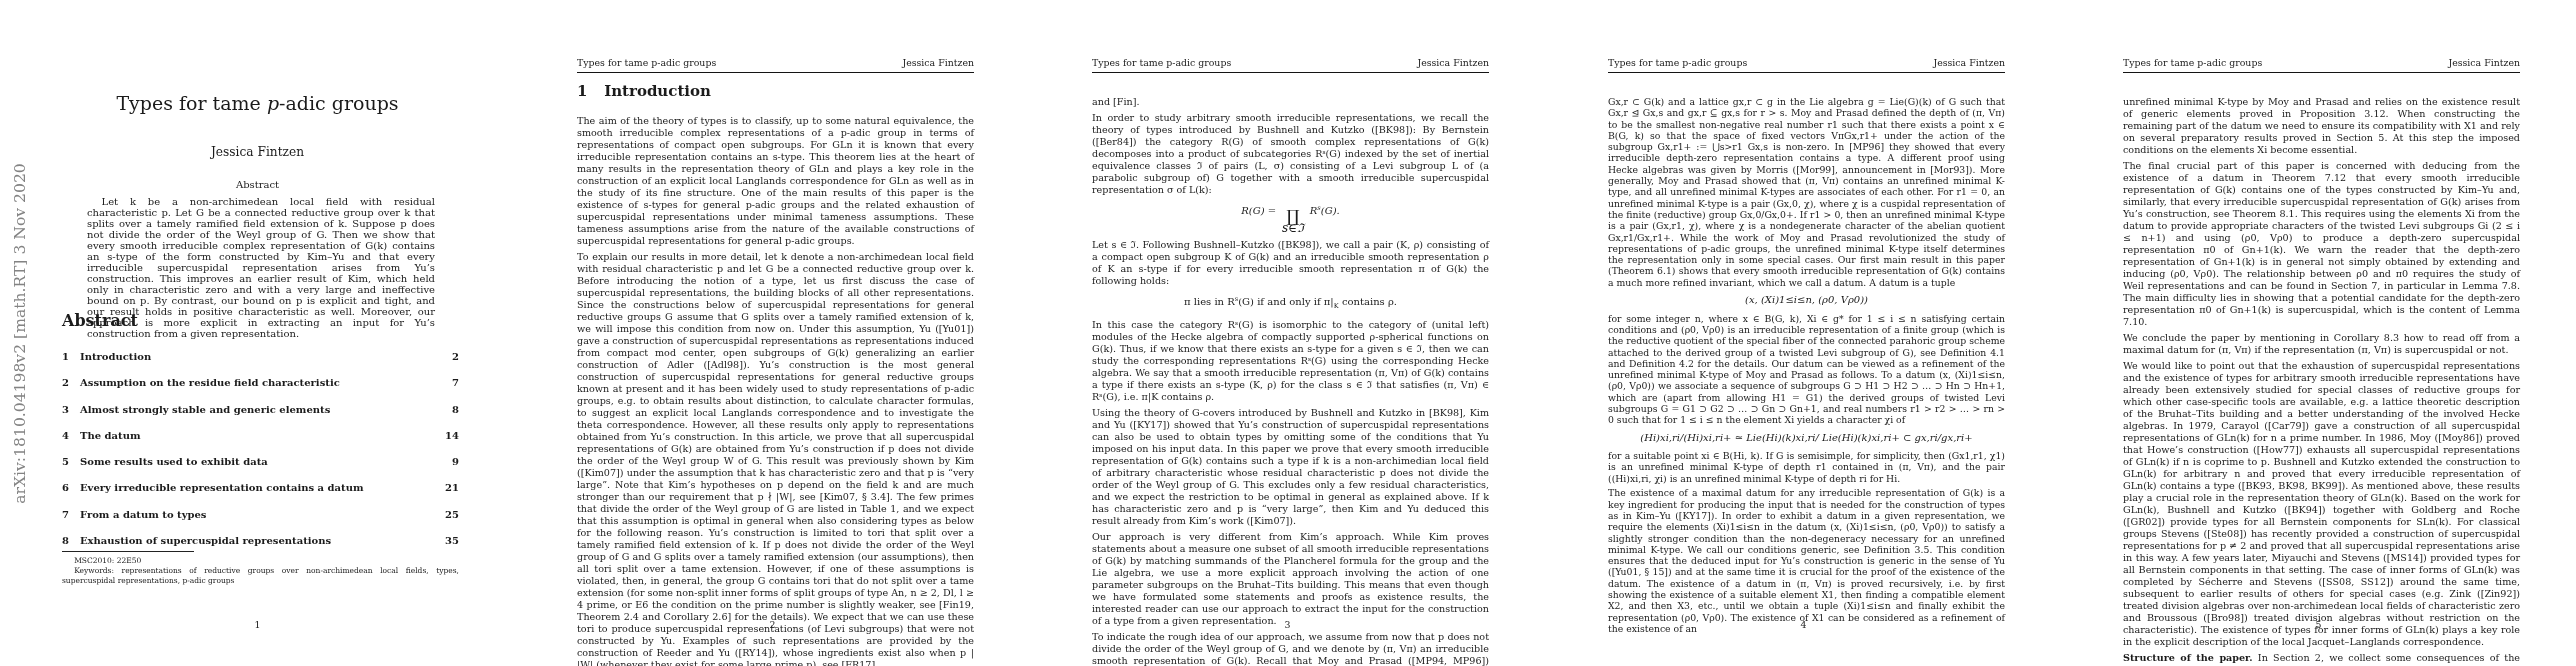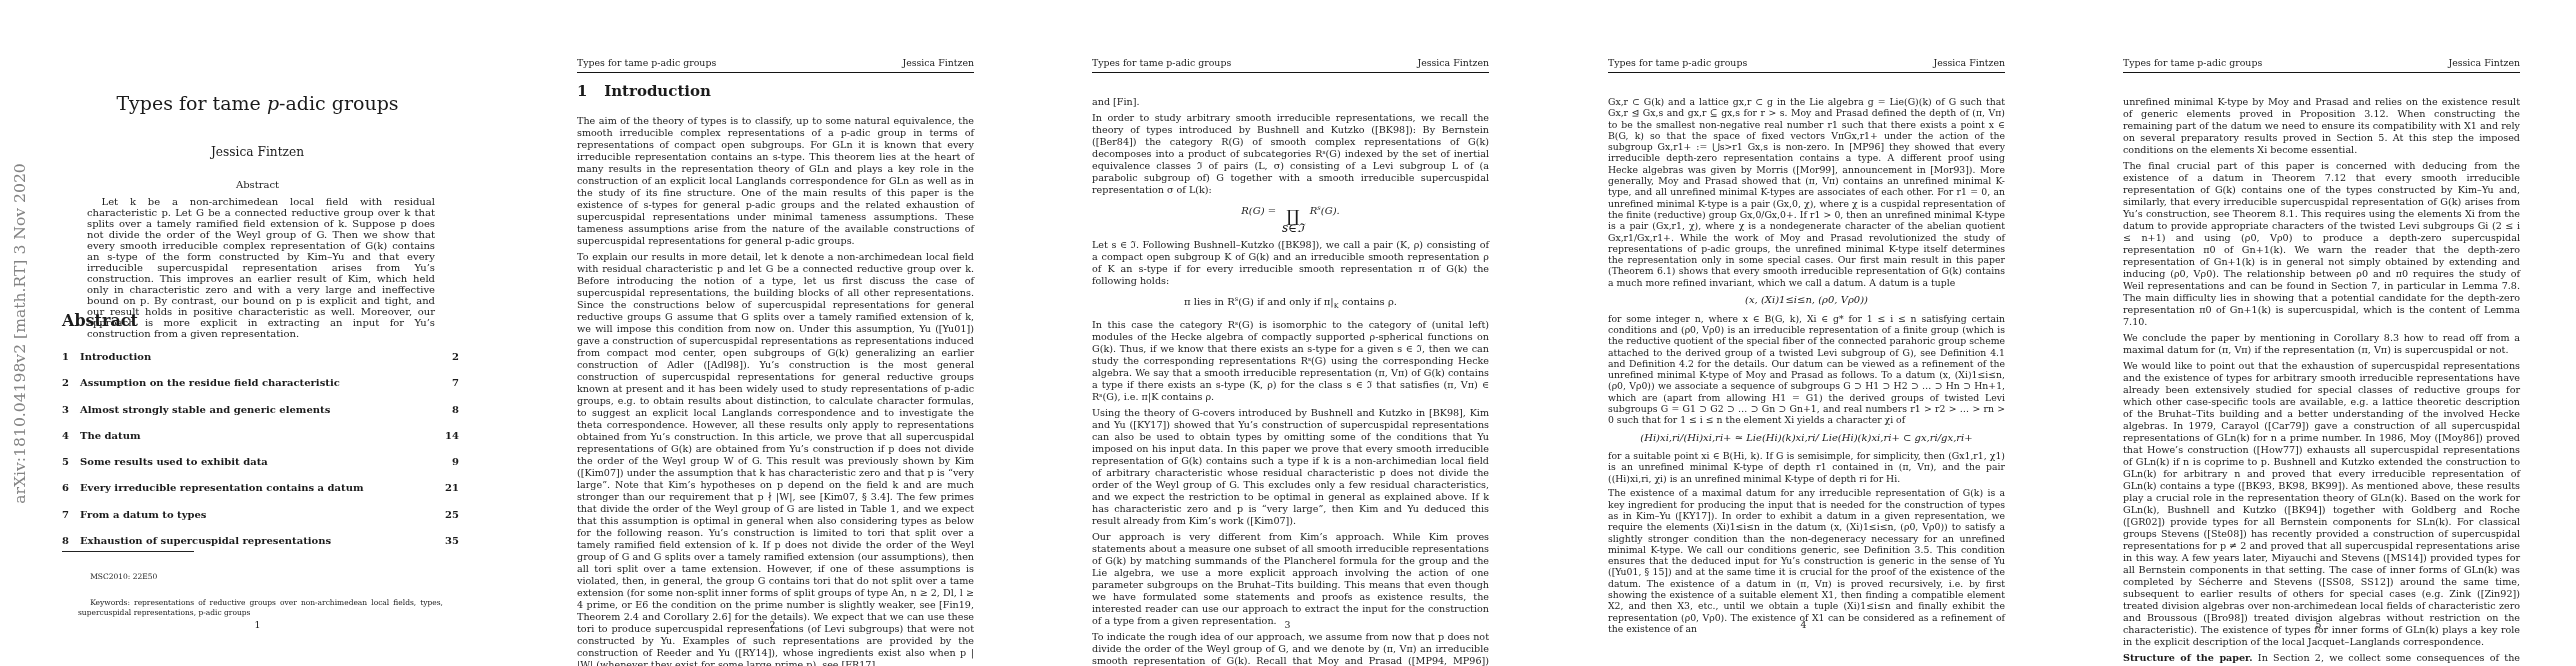--- a/index.html
+++ b/index.html
@@ -24,21 +24,21 @@
     position:absolute;top:196px;left:87px;width:348px;
     font-size:10px;line-height:11px;text-align:justify;text-indent:14.5px;
   }
   .contents-head{position:absolute;top:311px;left:62px;font-size:16px;font-weight:bold;}
   .toc{position:absolute;top:350px;left:62px;width:397px;}
   .toc-row{display:flex;font-weight:bold;font-size:10px;line-height:13.3px;margin-bottom:13px;}
   .toc-num{width:18px;}
   .toc-title{flex:1;}
   .fnrule{position:absolute;top:551px;left:62px;width:132px;border-top:0.7px solid #222;height:0;}
   .footnotes{position:absolute;top:556px;left:62px;width:397px;font-size:7.5px;line-height:9.8px;text-align:justify;}
-  .footnotes p{margin:16px;text-indent:12.2px;}
+  .footnotes p{margin:0;text-indent:12.2px;}
 
   
   .runhead{
     position:absolute;top:57px;left:62px;width:397px;
     display:flex;justify-content:space-between;font-size:9.4px;
     padding-bottom:3.9px;border-bottom:0.9px solid #141414;
   }
   .body{position:absolute;left:62px;width:397px;font-size:9.6px;line-height:12px;text-align:justify;}
   .body p{margin:0 0 3.9px 0;}
   #p2 .body{top:83px;}

